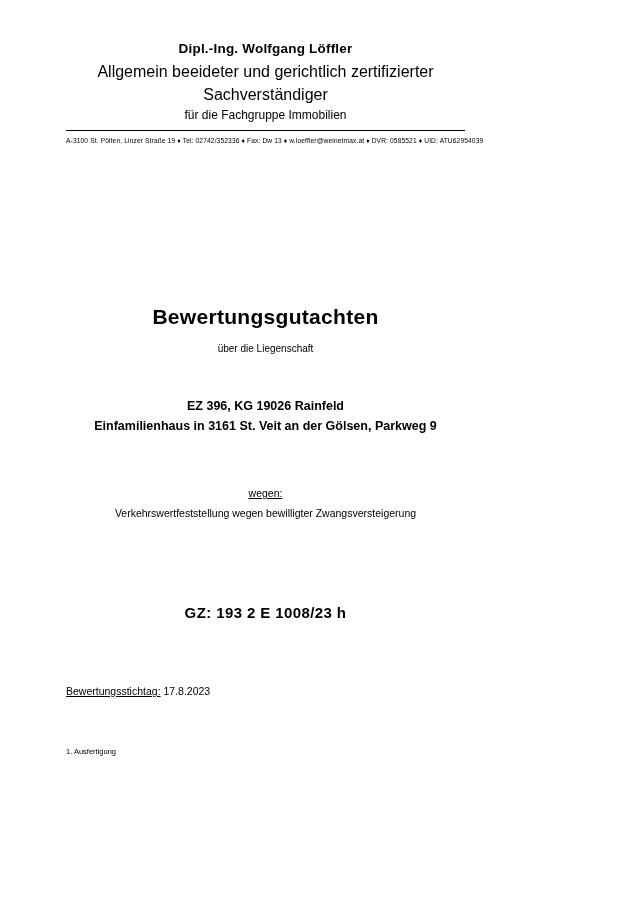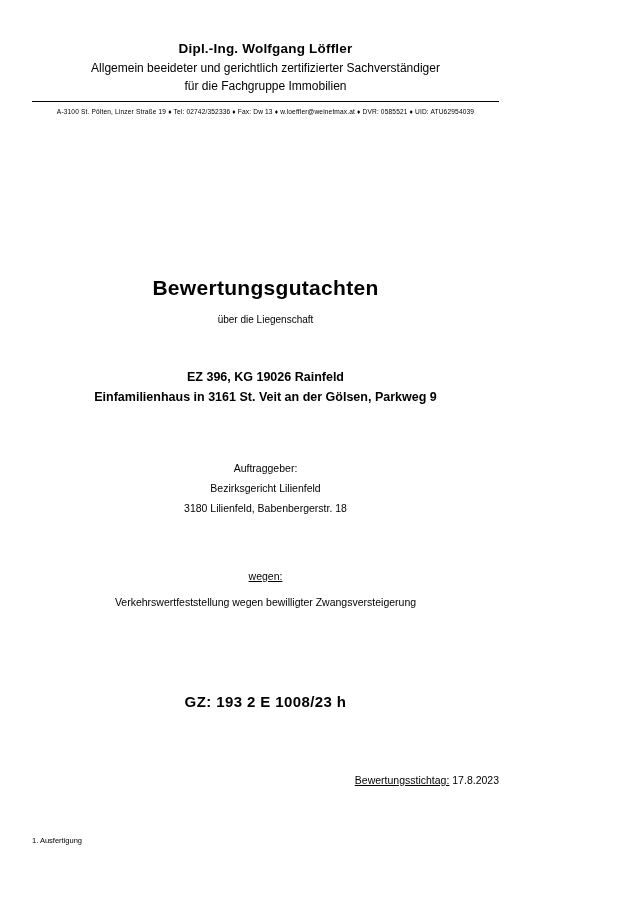--- a/index.html
+++ b/index.html
@@ -13,37 +13,37 @@
     font-family: "Liberation Sans", sans-serif;
     color: #000000;
     -webkit-font-smoothing: antialiased;
   }
 
   .page {
     position: relative;
     width: 531px;
     height: 900px;
     box-sizing: border-box;
-    padding: 0 32px;
+    padding: 0 66px;
     overflow: hidden;
   }
 
   
   .letterhead {
     padding-top: 40px;
     text-align: center;
   }
   .lh-name {
     font-size: 13.5px;
     font-weight: bold;
     letter-spacing: 0.2px;
     line-height: 1.35;
   }
   .lh-sub1 {
-    font-size: 12px;
+    font-size: 16px;
     line-height: 1.45;
     margin-top: 2px;
   }
   .lh-sub2 {
     font-size: 12px;
     line-height: 1.45;
   }
   .lh-rule {
     border: none;
     border-top: 1px solid #000;
@@ -106,34 +106,34 @@
     text-align: center;
   }
   .reason-label {
     font-size: 10.5px;
     text-decoration: underline;
     line-height: 1.9;
   }
   .reason-text {
     font-size: 10.5px;
     line-height: 1.9;
-    margin-top: 6px;
+    margin-top: 0;
   }
 
   .case-number {
     margin-top: 80px;
     text-align: center;
     font-size: 15px;
     font-weight: bold;
     letter-spacing: 0.4px;
   }
 
   .valuation-date {
     margin-top: 64px;
-    text-align: right;
+    text-align: left;
     font-size: 10.5px;
   }
   .valuation-date .vd-label {
     text-decoration: underline;
   }
 
   .copy-note {
     margin-top: 50px;
     text-align: left;
     font-size: 7.5px;
@@ -153,25 +153,20 @@
   </div>
 
   <div class="doc-title">Bewertungsgutachten</div>
   <div class="doc-subtitle">über die Liegenschaft</div>
 
   <div class="subject-block">
     <div class="subject-line1">EZ 396, KG 19026 Rainfeld</div>
     <div class="subject-line2">Einfamilienhaus in 3161 St. Veit an der Gölsen, Parkweg 9</div>
   </div>
 
-  <div class="client-block">
-    <div class="client-label">Auftraggeber:</div>
-    <div class="client-line">Bezirksgericht Lilienfeld</div>
-    <div class="client-line">3180 Lilienfeld, Babenbergerstr. 18</div>
-  </div>
 
   <div class="reason-block">
     <div class="reason-label">wegen:</div>
     <div class="reason-text">Verkehrswertfeststellung wegen bewilligter Zwangsversteigerung</div>
   </div>
 
   <div class="case-number">GZ: 193 2 E 1008/23 h</div>
 
   <div class="valuation-date">
     <span class="vd-label">Bewertungsstichtag:</span>

